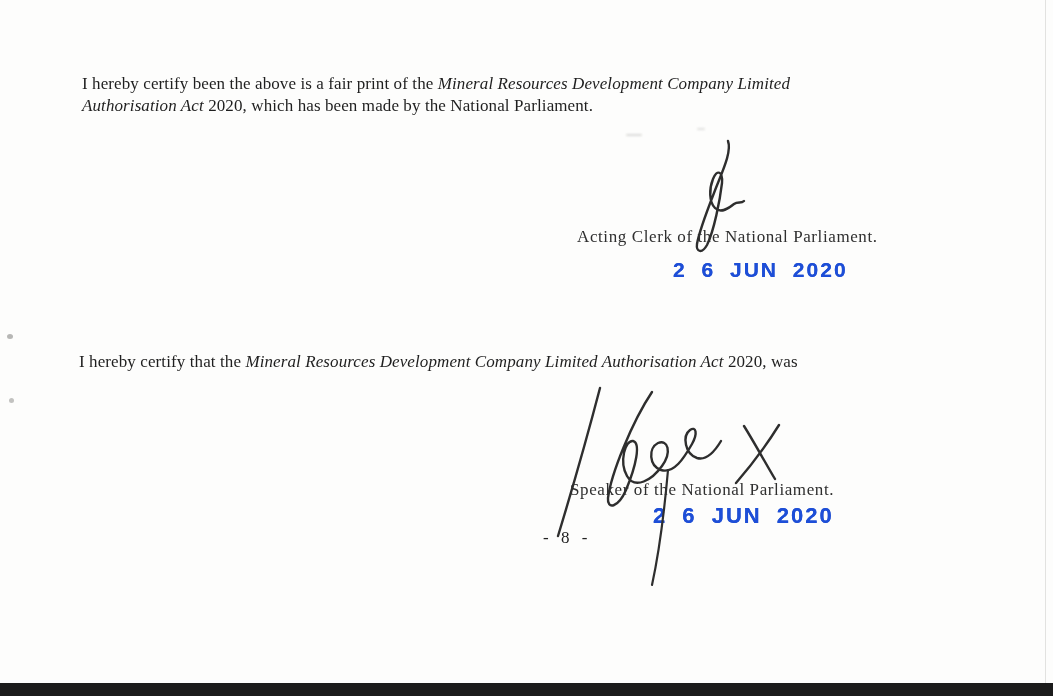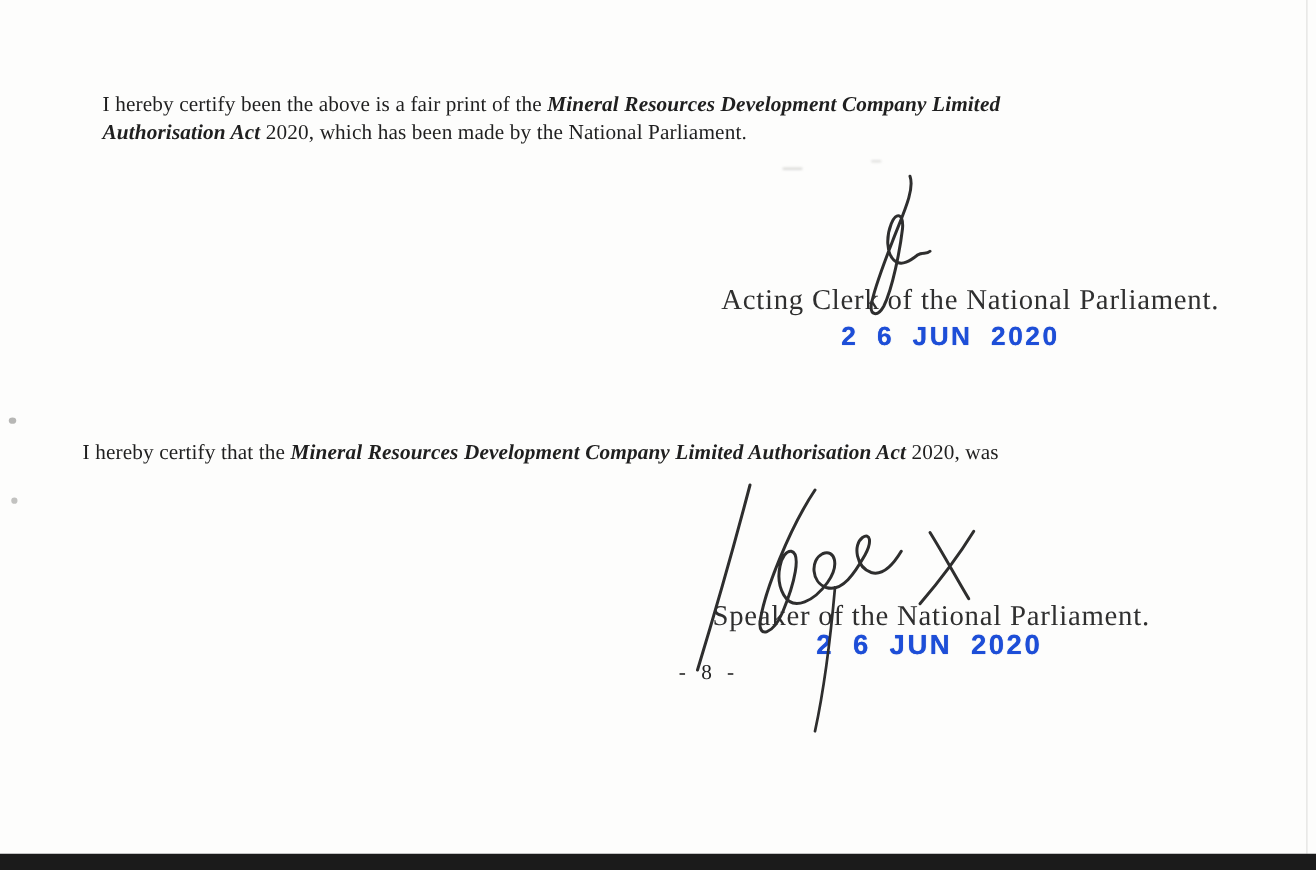--- a/index.html
+++ b/index.html
@@ -16,26 +16,26 @@
   }
   .para {
     position: absolute;
     width: 900px;
     font-size: 17px;
     line-height: 22px;
     color: #1f1f1f;
     letter-spacing: 0.1px;
   }
   .para-1 { left: 82px; top: 56px; }
-  .para-2 { left: 66px; top: 334px; }
-  .bi { font-weight: bold; font-style: italic; }
+  .para-2 { left: 79px; top: 334px; }
+  .bi { font-weight: normal; font-style: italic; }
   .b  { font-weight: normal; }
   .office-line {
     position: absolute;
-    font-size: 23px;
+    font-size: 17px;
     color: #2f2f2f;
     letter-spacing: 0.6px;
     white-space: nowrap;
   }
   .clerk-line   { left: 577px; top: 227px; }
   .speaker-line { left: 570px; top: 480px; }
   .stamp {
     position: absolute;
     font-family: "Liberation Sans", sans-serif;
     font-weight: 700;

